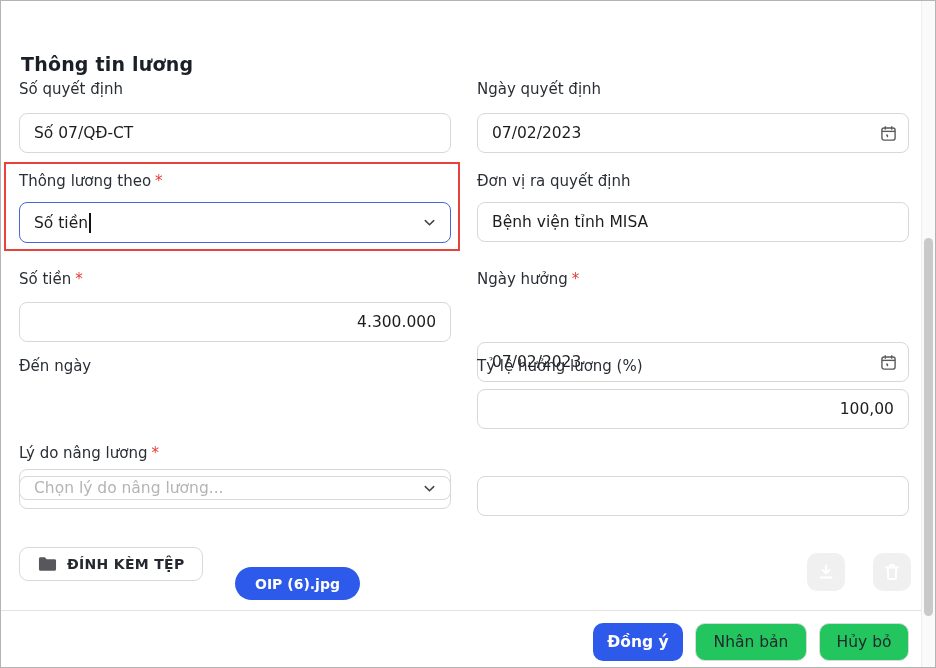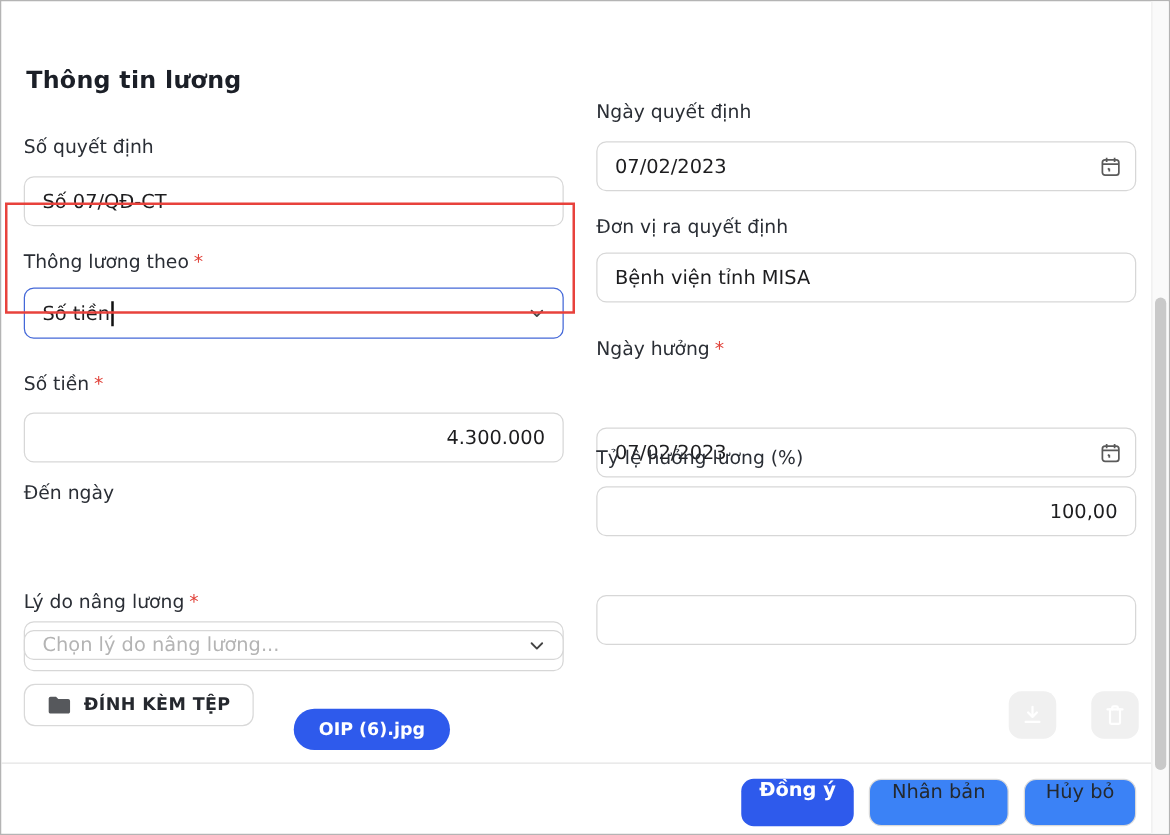--- a/index.html
+++ b/index.html
@@ -13,21 +13,21 @@
   body{font-family:"DejaVu Sans","Liberation Sans",sans-serif;}
   .window{
     position:relative;width:936px;height:668px;background:#fff;
     border:1px solid #b4b4b4;overflow:hidden;
   }
   .page-title{
     position:absolute;left:20px;top:28px;
     font-size:19px;font-weight:700;color:#1b1f27;letter-spacing:.2px;margin-top:24px;
   }
   .field{position:absolute;width:432px;}
-  .col-l{left:18px;margin-top:28px;}
+  .col-l{left:18px;}
   .col-r{left:476px;}
   .field-label{
     display:block;font-size:15px;color:#2a2e35;line-height:20px;
   }
   .req{color:var(--required-red);margin-left:4px;font-size:15px;}
   .tb{
     width:432px;height:40px;border:1px solid #d7d7d7;border-radius:8px;
     background:#fff;padding:0 14px;font-size:15.5px;color:#1d1d1f;outline:none;
     font-family:inherit;
   }
@@ -69,26 +69,26 @@
     position:absolute;top:552px;width:38px;height:38px;border:none;border-radius:10px;
     background:#f0f0f0;display:flex;align-items:center;justify-content:center;cursor:default;
   }
   .ghost-download{left:806px;}
   .ghost-trash{left:872px;}
   .footer-divider{
     position:absolute;left:0;top:609px;width:922px;height:1px;background:#e3e3e3;
   }
   .btn{
     position:absolute;top:622px;height:38px;border-radius:10px;cursor:pointer;
-    font-family:inherit;font-size:15.5px;display:flex;align-items:flex-start;justify-content:center;
+    font-family:inherit;font-size:15.5px;display:flex;align-items:center;justify-content:center;
   }
   .btn-primary{
     left:592px;width:90px;background:var(--accent-blue);border:none;color:#fff;font-weight:600;
   }
-  .btn-secondary{background:#3b82f6;border:1px solid #d9d9d9;color:#24292e;font-weight:500;}
+  .btn-secondary{background:#22c55e;border:1px solid #d9d9d9;color:#24292e;font-weight:500;}
   .btn-duplicate{left:694px;width:112px;}
   .btn-cancel{left:818px;width:90px;}
   .scrollbar-track{
     position:absolute;right:0;top:0;width:14px;height:666px;background:#fafafa;
     border-left:1px solid #eee;
   }
   .scrollbar-thumb{
     position:absolute;left:2px;top:237px;width:9px;height:378px;background:#c9c9c9;border-radius:5px;
   }
   svg{display:block;}

